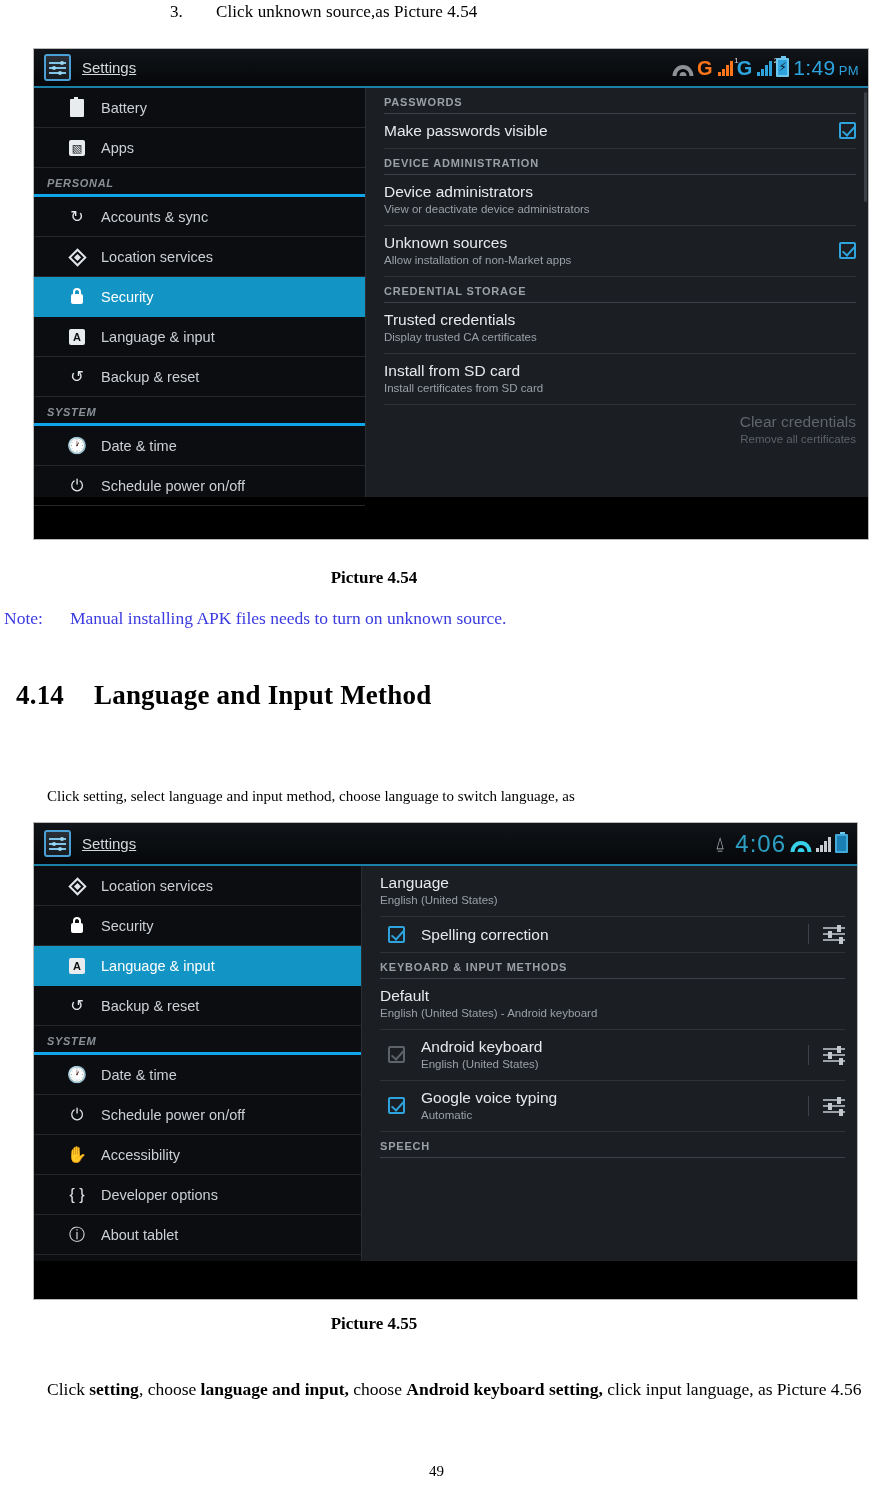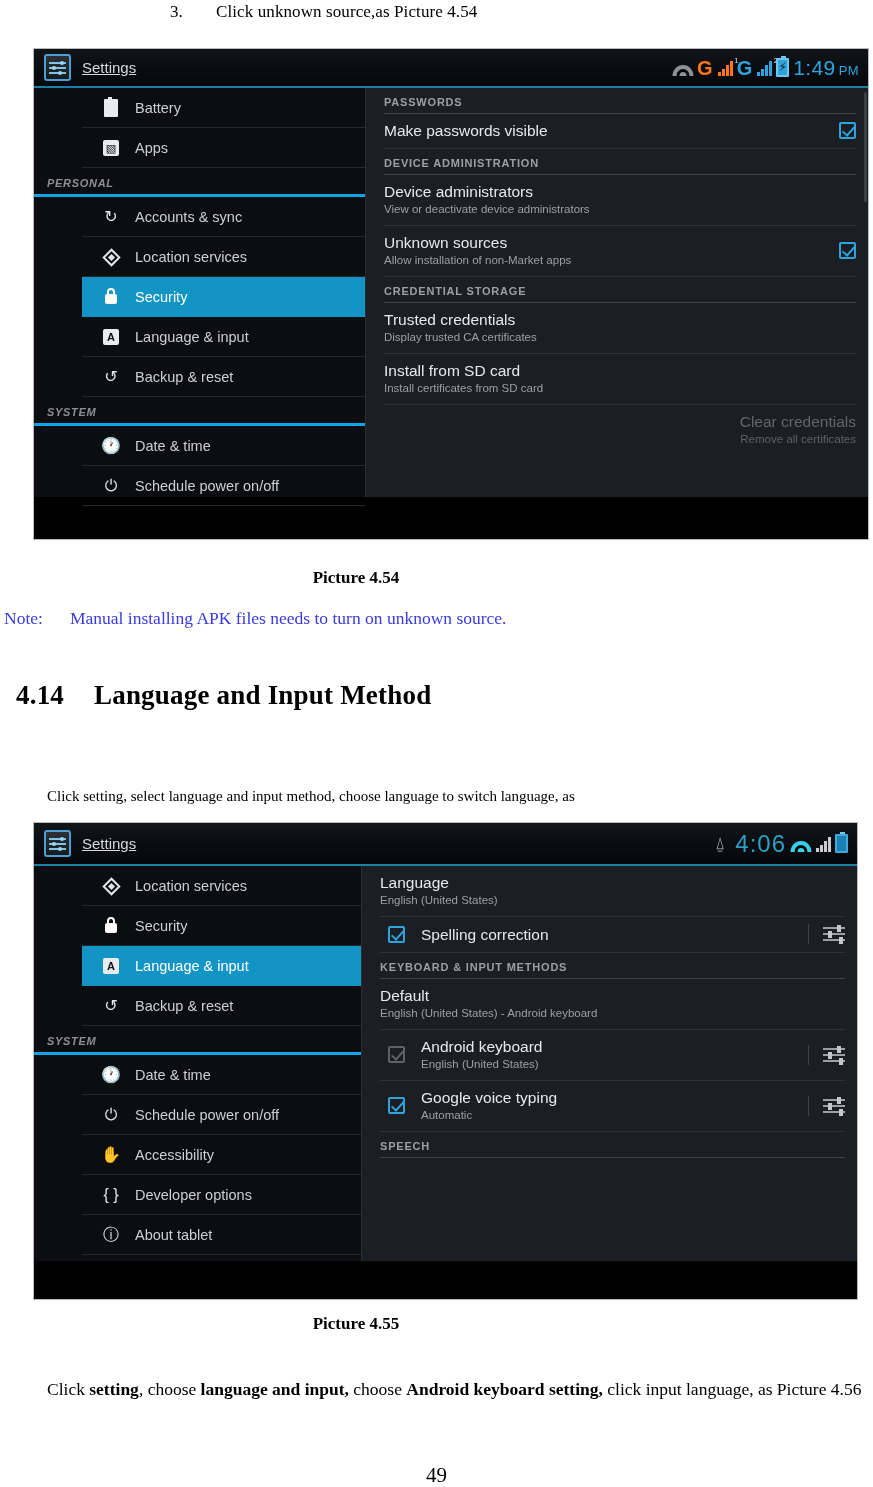--- a/index.html
+++ b/index.html
@@ -30,20 +30,21 @@
   }
   #step-line .num { display:inline-block; width: 46px; }
 
   .fig-caption {
     position: absolute;
     width: 712px;
     text-align: center;
     font-weight: bold;
     font-size: 17px;
     font-family: "Liberation Serif", serif;
+    padding-left: 18px;
   }
   #caption-454 { top: 568px; }
   #caption-455 { top: 1314px; }
 
   #note-line {
     top: 608px;
     left: 4px;
     font-size: 17.5px;
     color: #3a3ae0;
   }
@@ -77,21 +78,21 @@
     text-align: justify;
     font-family: "Liberation Serif", serif;
   }
   #closing-para b { font-weight: bold; }
 
   #page-number {
     position: absolute;
     top: 1463px;
     width: 873px;
     text-align: center;
-    font-size: 21px;
+    font-size: 15px;
   }
 
   
   .android-shot {
     position: absolute;
     background: #000;
     border: 1px solid #b9b9b9;
     overflow: hidden;
     font-family: "Liberation Sans", "DejaVu Sans", sans-serif;
     box-sizing: border-box;
@@ -274,26 +275,25 @@
     border-right: 1px solid #2a2e33;
     box-sizing: border-box;
     position: relative;
   }
   #shot-455 .sidebar { width: 328px; }
 
   .side-item {
     display: flex;
     align-items: center;
     height: 40px;
-    padding-left: 17px;
+    padding-left: 31px;
     border-bottom: 1px solid #24282d;
     box-sizing: border-box;
     color: #ccd0d4;
     font-size: 14.5px;
-    margin-left: 48px;
   }
   .side-item.selected {
     background: #1294c4;
     color: #ffffff;
     border-bottom-color: #1294c4;
   }
   .side-item .s-ico {
     width: 24px;
     margin-right: 12px;
     text-align: center;

